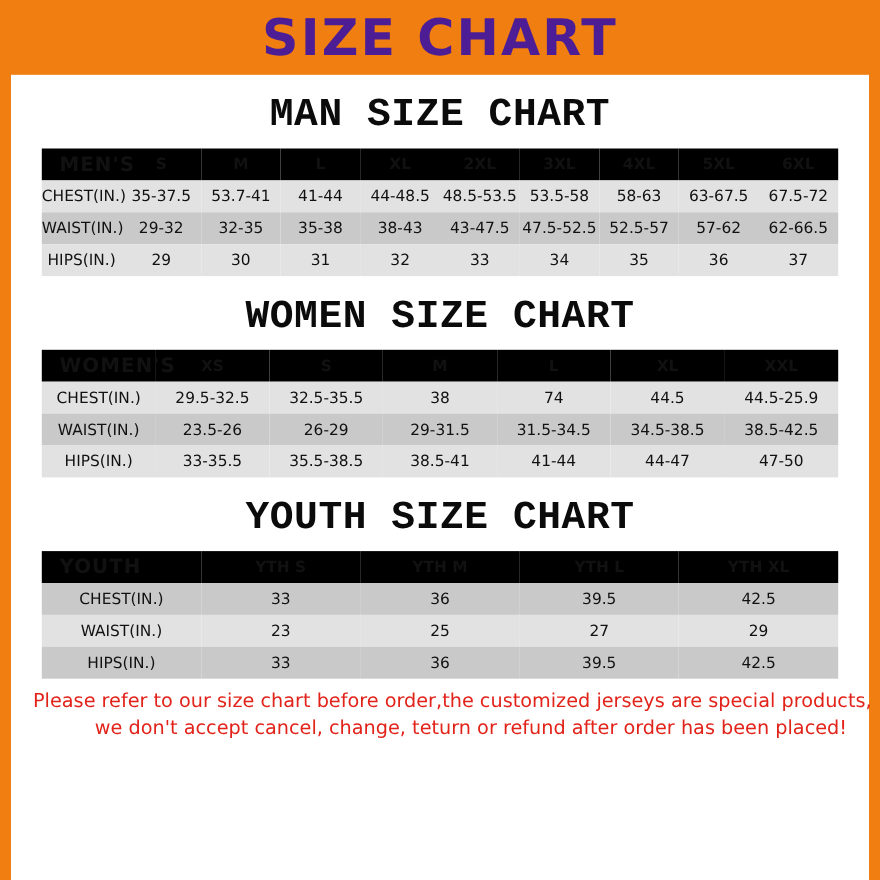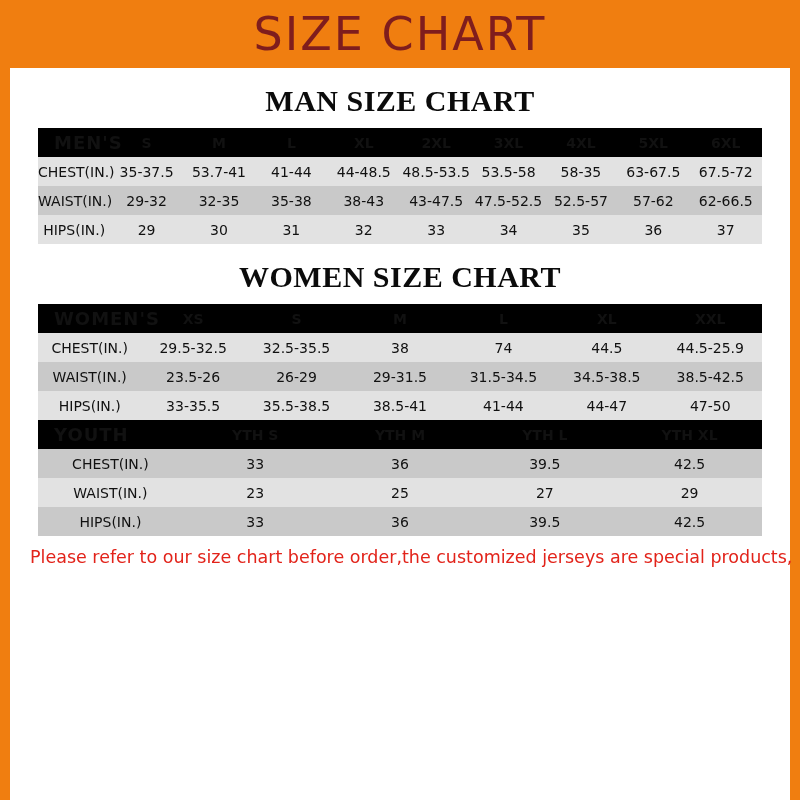--- a/index.html
+++ b/index.html
@@ -23,37 +23,37 @@
   .banner {
     height: 68px;
     background: #F07E10;
     display: flex;
     align-items: center;
     justify-content: center;
     margin: 0 -10px;
   }
   .banner-title {
     font-family: "DejaVu Sans", "Liberation Sans", sans-serif;
-    font-weight: normal;
+    font-weight: bold;
     font-size: 46px;
     letter-spacing: 2px;
-    color: #7f1d1d;
+    color: #4c1d95;
     line-height: 1;
   }
   .section {
     padding: 0 28px;
   }
   .section-title {
     text-align: center;
     font-weight: bold;
-    font-size: 30px;
+    font-size: 36px;
     color: #0b0b0b;
     letter-spacing: 0.5px;
     margin: 16px 0 10px 0;
-    font-family: Liberation Serif, serif;
+    font-family: Liberation Mono, monospace;
   }
   table.sizes {
     width: 100%;
     border-collapse: collapse;
     table-layout: fixed;
   }
   table.sizes th, table.sizes td {
     padding: 0;
     height: 29px;
     text-align: center;
@@ -121,21 +121,21 @@
       </thead>
       <tbody>
         <tr class="light">
           <td class="rowlabel">CHEST(IN.)</td>
           <td>35-37.5</td>
           <td>53.7-41</td>
           <td>41-44</td>
           <td>44-48.5</td>
           <td>48.5-53.5</td>
           <td>53.5-58</td>
-          <td>58-35</td>
+          <td>58-63</td>
           <td>63-67.5</td>
           <td>67.5-72</td>
         </tr>
         <tr class="dark">
           <td class="rowlabel">WAIST(IN.)</td>
           <td>29-32</td>
           <td>32-35</td>
           <td>35-38</td>
           <td>38-43</td>
           <td>43-47.5</td>
@@ -200,20 +200,21 @@
           <td>38.5-41</td>
           <td>41-44</td>
           <td>44-47</td>
           <td>47-50</td>
         </tr>
       </tbody>
     </table>
   </div>
 
   <div class="section">
+    <div class="section-title">YOUTH SIZE CHART</div>
     <table class="sizes">
       <thead>
         <tr>
           <th class="corner">YOUTH</th>
           <th>YTH S</th>
           <th>YTH M</th>
           <th>YTH L</th>
           <th>YTH XL</th>
         </tr>
       </thead>
@@ -238,15 +239,16 @@
           <td>36</td>
           <td>39.5</td>
           <td>42.5</td>
         </tr>
       </tbody>
     </table>
   </div>
 
   <div class="footer-note">
     <div>Please refer to our size chart before order,the customized jerseys are special products,</div>
+    <div>we don't accept cancel, change, teturn or refund after order has been placed!</div>
   </div>
 
 </div>
 
 </body></html>

